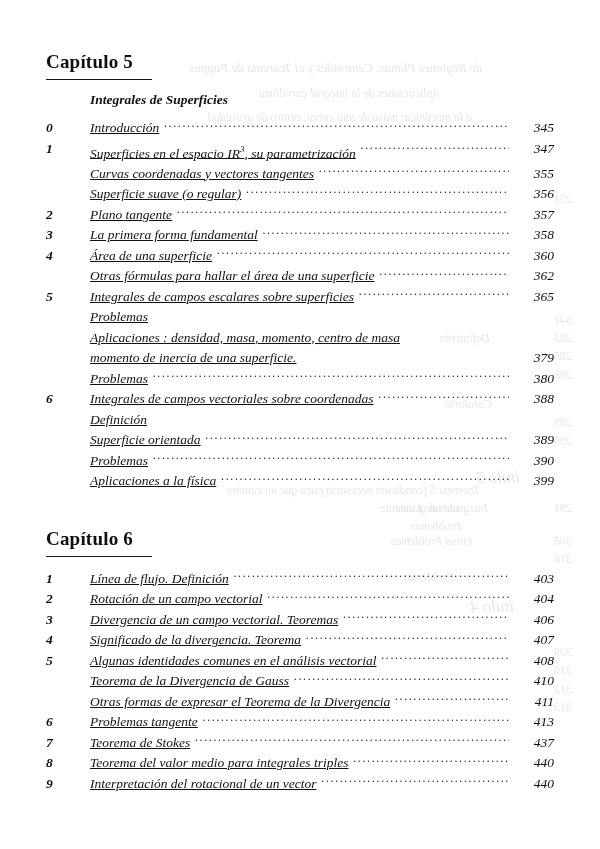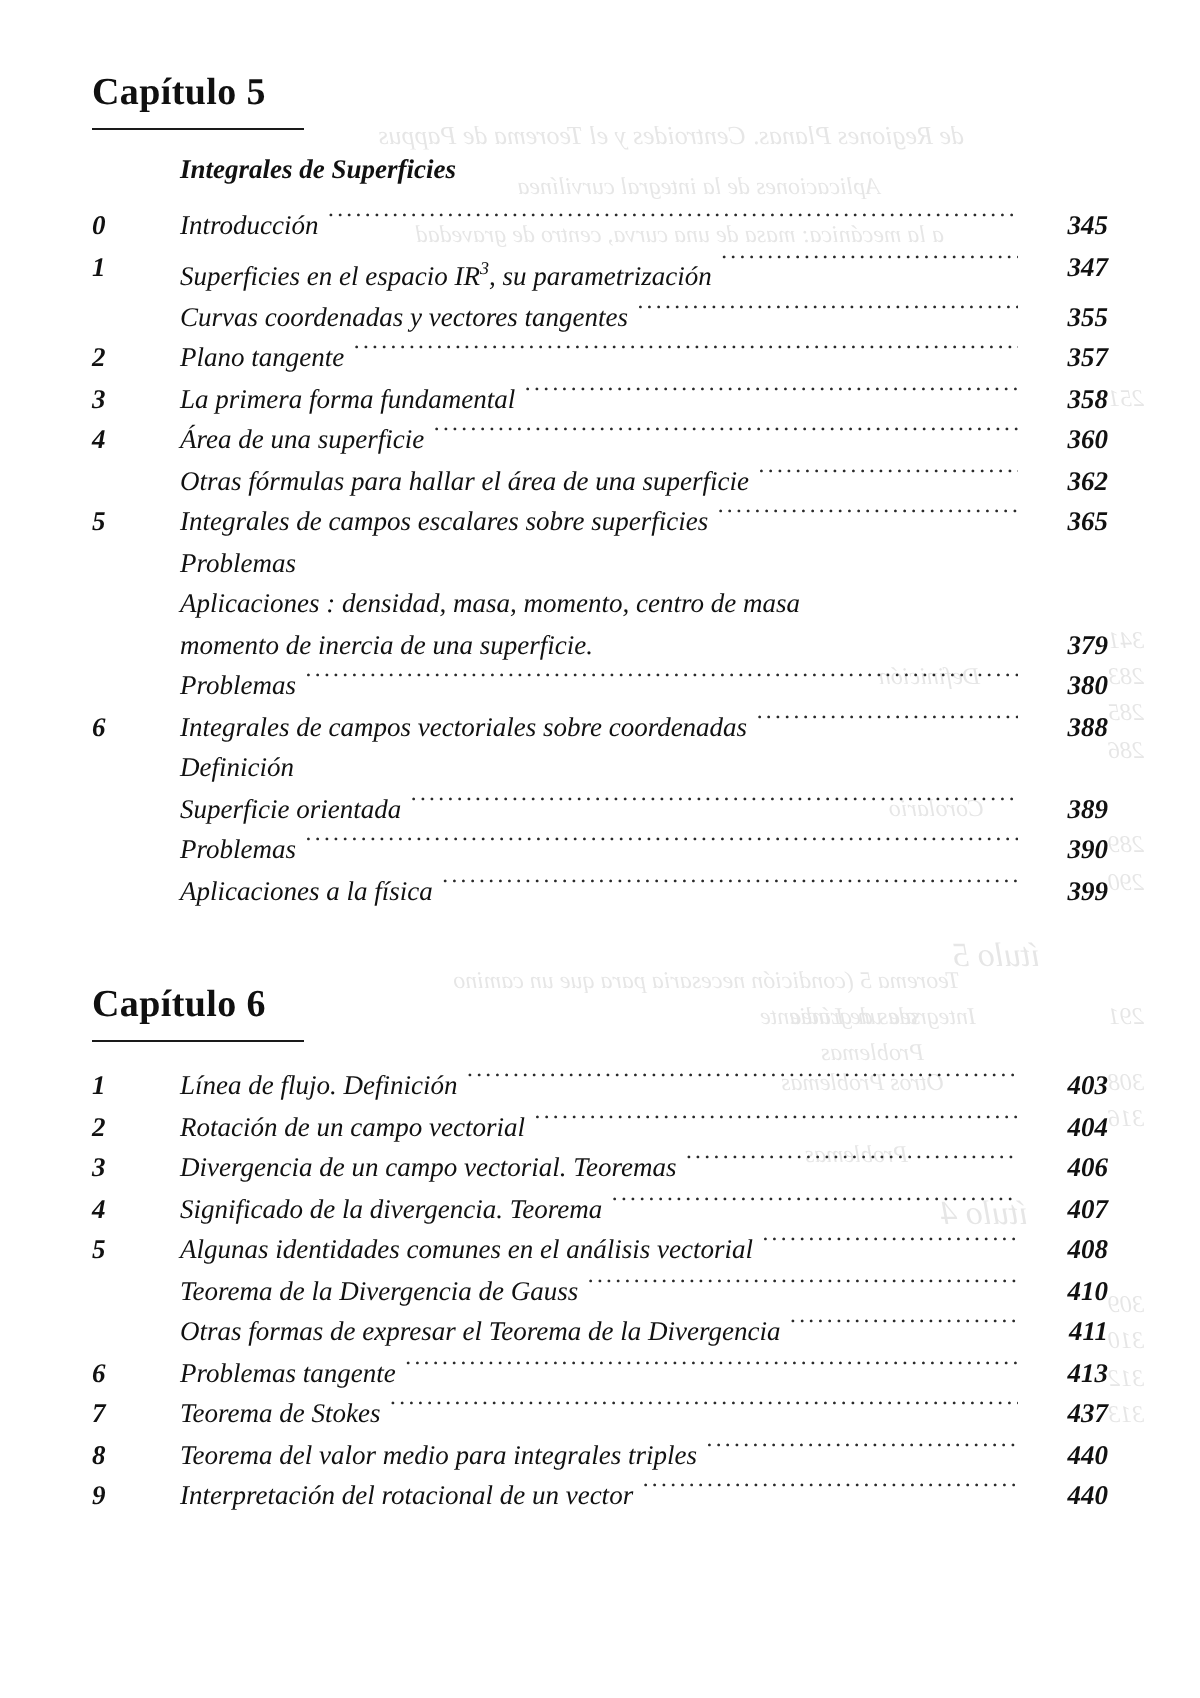--- a/index.html
+++ b/index.html
@@ -27,21 +27,21 @@
     font-family: "Liberation Serif", serif;
     font-style: italic;
   }
   .ghost {
     position: absolute;
     white-space: nowrap;
   }
 
   .page {
     position: relative;
-    padding: 36px 46px 0 46px;
+    padding: 51px 46px 0 46px;
     box-sizing: border-box;
     height: 663px;
   }
 
   .chapter-block {
     position: relative;
   }
   .chapter-title {
     font-family: "Liberation Serif", serif;
     font-weight: bold;
@@ -89,27 +89,27 @@
     position: relative;
     padding-right: 8px;
   }
   .col-page {
     width: 42px;
     text-align: right;
     font-style: italic;
     font-size: 13.5px;
     line-height: 20.5px;
     color: #111;
-    font-weight: bold;
   }
 
   .entry-inner {
     display: flex;
-    align-items: flex-start;
+    align-items: center;
     width: 100%;
+    text-decoration: underline;
   }
   .entry-text {
     white-space: nowrap;
   }
   .leader {
     flex: 1 1 auto;
     margin: 0 3px 0 5px;
     overflow: hidden;
     height: 1em;
     position: relative;
@@ -200,20 +200,30 @@
             <td class="col-num"></td>
             <td class="col-entry">
               <div class="entry-inner">
                 <span class="entry-text">Curvas coordenadas y vectores tangentes</span>
                 <span class="leader"></span>
               </div>
             </td>
             <td class="col-page">355</td>
           </tr>
           <tr>
+            <td class="col-num"></td>
+            <td class="col-entry">
+              <div class="entry-inner">
+                <span class="entry-text">Superficie suave (o regular)</span>
+                <span class="leader"></span>
+              </div>
+            </td>
+            <td class="col-page">356</td>
+          </tr>
+          <tr>
             <td class="col-num">2</td>
             <td class="col-entry">
               <div class="entry-inner">
                 <span class="entry-text">Plano tangente</span>
                 <span class="leader"></span>
               </div>
             </td>
             <td class="col-page">357</td>
           </tr>
           <tr>

